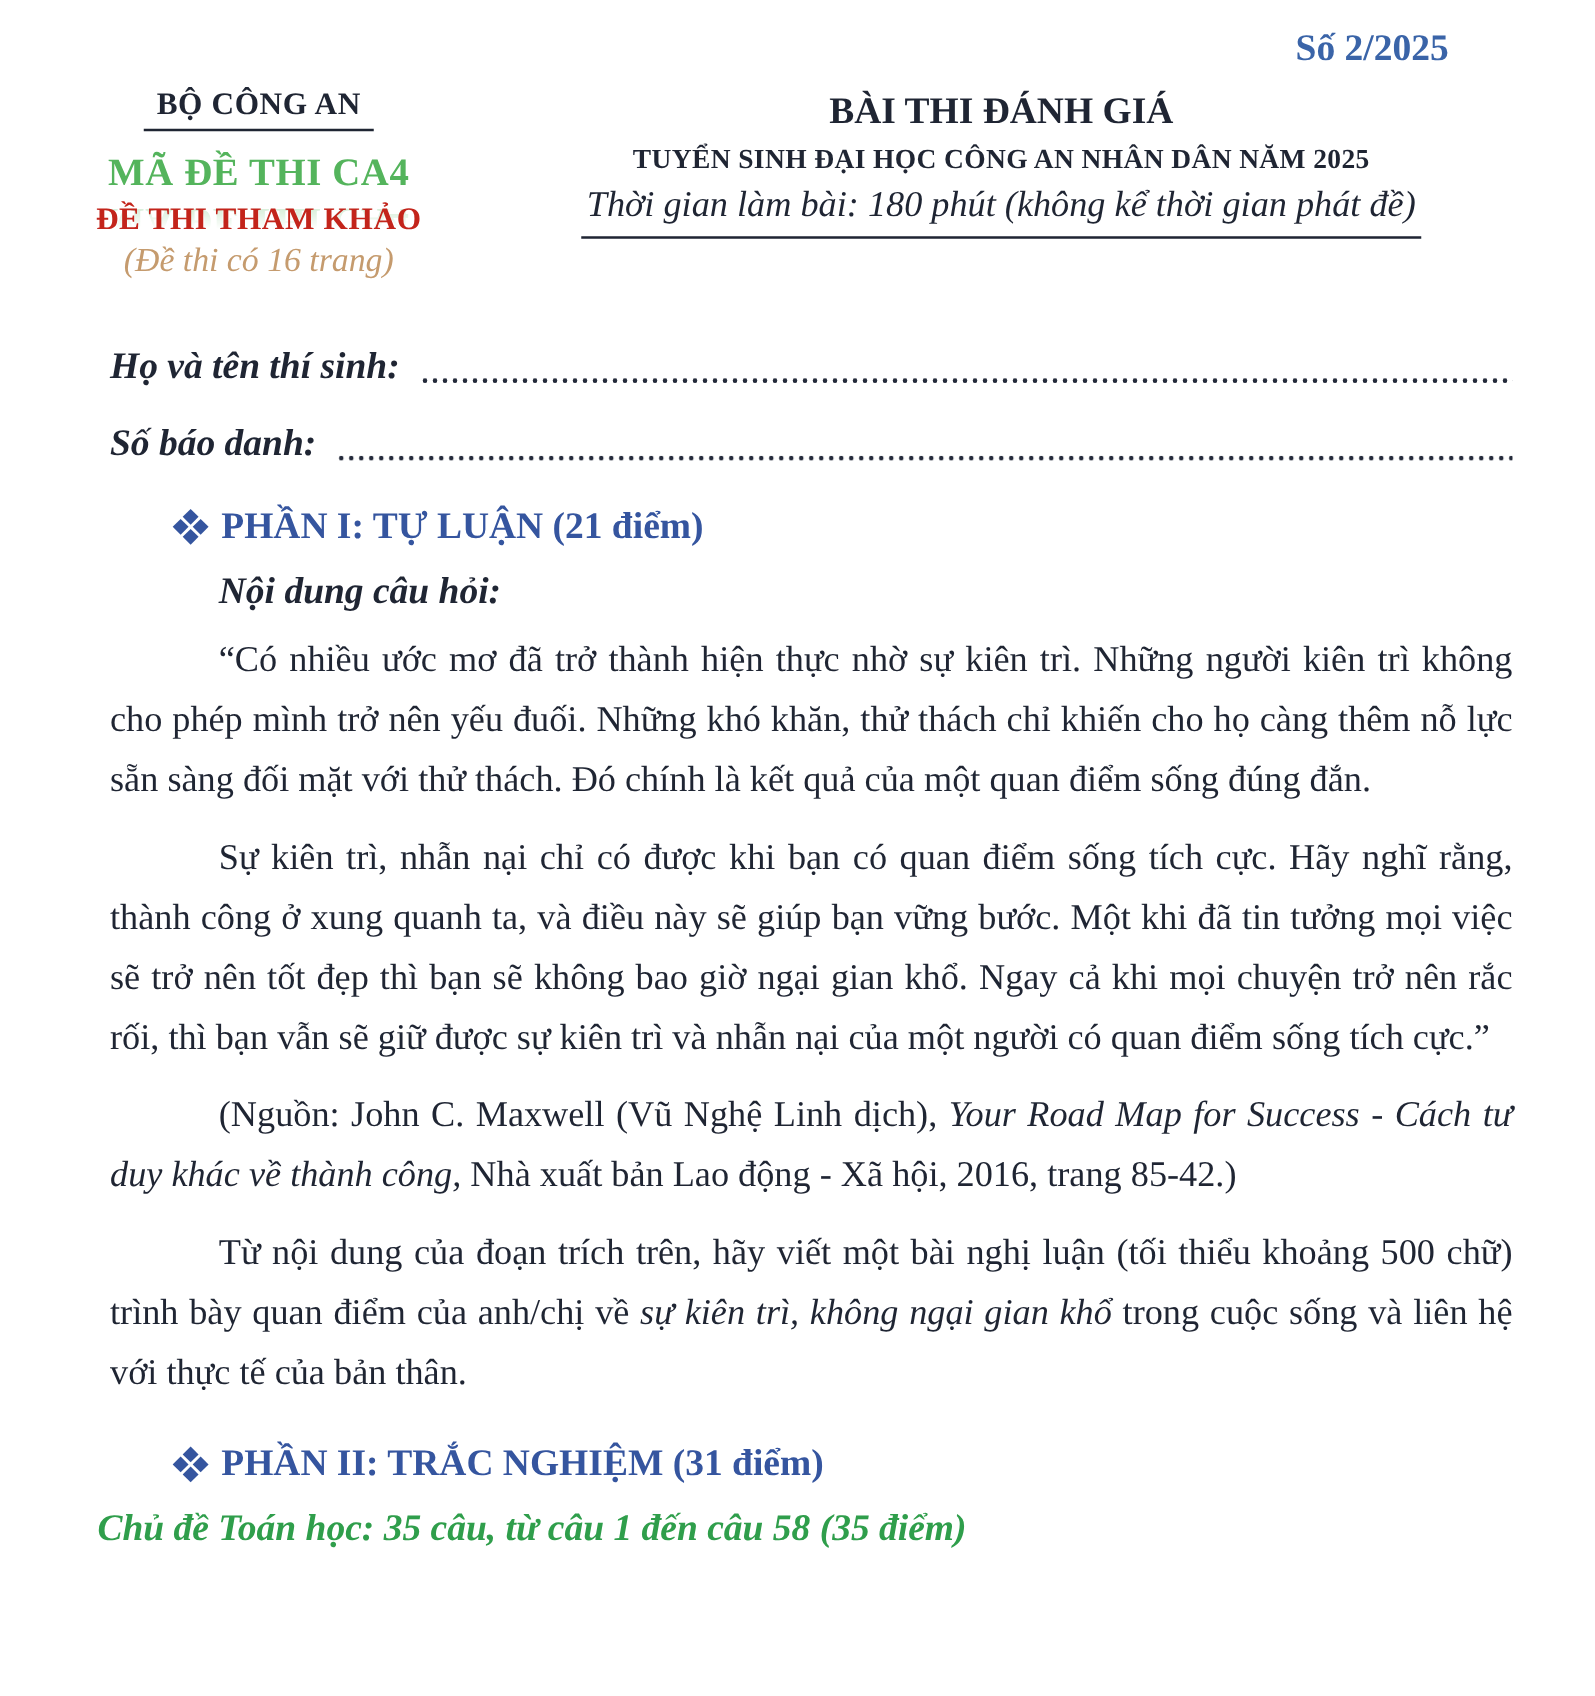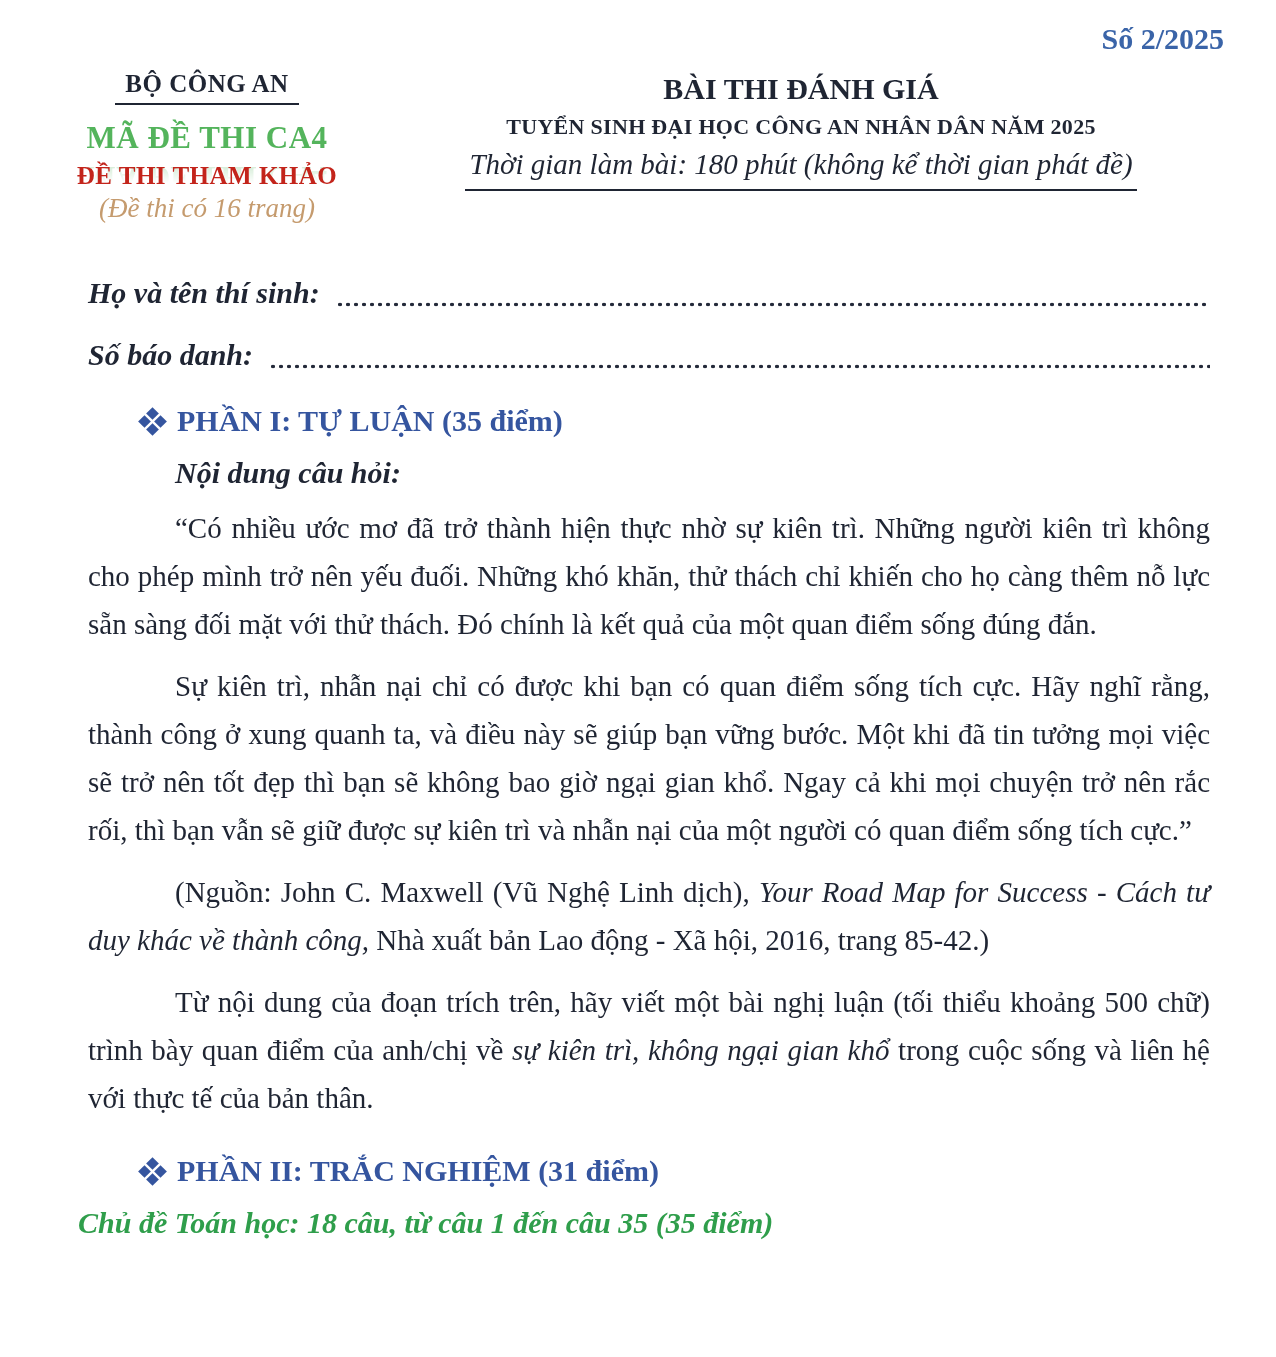--- a/index.html
+++ b/index.html
@@ -14,21 +14,21 @@
   *{margin:0;padding:0;box-sizing:border-box;}
   html,body{background:#ffffff;}
   body{
     width:1276px;height:1357px;overflow:hidden;
     font-family:"Liberation Serif","DejaVu Serif",serif;
     color:var(--ink);
   }
   .page{width:1276px;height:1357px;padding-top:22px;position:relative;}
 
   .issue{
-    text-align:right;padding-right:52px;
+    text-align:right;padding-right:117px;
     font-size:30px;font-weight:bold;color:var(--blue-issue);
   }
 
   .header{display:flex;margin-top:14px;}
   .header-left{width:318px;margin-left:48px;text-align:center;flex-shrink:0;}
   .agency{
     font-size:25px;font-weight:bold;display:inline-block;
     border-bottom:2px solid var(--ink);padding:0 10px 5px;
     letter-spacing:.5px;
   }
@@ -144,29 +144,29 @@
       <span class="cand-label">Họ và tên thí sinh:</span>
       <span class="leader"></span>
     </div>
     <div class="cand-row">
       <span class="cand-label">Số báo danh:</span>
       <span class="leader"></span>
     </div>
   </div>
 
   <div class="sec-heading">
-    <span class="dbullet"><i></i><i></i><i></i><i></i></span><span class="label">PHẦN I: TỰ LUẬN (35 điểm)</span>
+    <span class="dbullet"><i></i><i></i><i></i><i></i></span><span class="label">PHẦN I: TỰ LUẬN (21 điểm)</span>
   </div>
 
   <div class="subheading">Nội dung câu hỏi:</div>
 
   <p class="para"><span>“Có nhiều ước mơ đã trở thành hiện thực nhờ sự kiên trì. Những người kiên trì không cho phép mình trở nên yếu đuối. Những khó khăn, thử thách chỉ khiến cho họ càng thêm nỗ lực sẵn sàng đối mặt với thử thách. Đó chính là kết quả của một quan điểm sống đúng đắn.</span></p>
   <p class="para"><span>Sự kiên trì, nhẫn nại chỉ có được khi bạn có quan điểm sống tích cực. Hãy nghĩ rằng, thành công ở xung quanh ta, và điều này sẽ giúp bạn vững bước. Một khi đã tin tưởng mọi việc sẽ trở nên tốt đẹp thì bạn sẽ không bao giờ ngại gian khổ. Ngay cả khi mọi chuyện trở nên rắc rối, thì bạn vẫn sẽ giữ được sự kiên trì và nhẫn nại của một người có quan điểm sống tích cực.”</span></p>
   <p class="para"><span>(Nguồn: John C. Maxwell (Vũ Nghệ Linh dịch), </span><i>Your Road Map for Success - Cách tư duy khác về thành công,</i><span> Nhà xuất bản Lao động - Xã hội, 2016, trang 85-42.)</span></p>
   <p class="para"><span>Từ nội dung của đoạn trích trên, hãy viết một bài nghị luận (tối thiểu khoảng 500 chữ) trình bày quan điểm của anh/chị về </span><i>sự kiên trì, không ngại gian khổ</i><span> trong cuộc sống và liên hệ với thực tế của bản thân.</span></p>
 
   <div class="sec-heading">
     <span class="dbullet"><i></i><i></i><i></i><i></i></span><span class="label">PHẦN II: TRẮC NGHIỆM (31 điểm)</span>
   </div>
 
-  <div class="topic-line">Chủ đề Toán học: 18 câu, từ câu 1 đến câu 35 (35 điểm)</div>
+  <div class="topic-line">Chủ đề Toán học: 35 câu, từ câu 1 đến câu 58 (35 điểm)</div>
 
 </div>
 
 </body></html>

